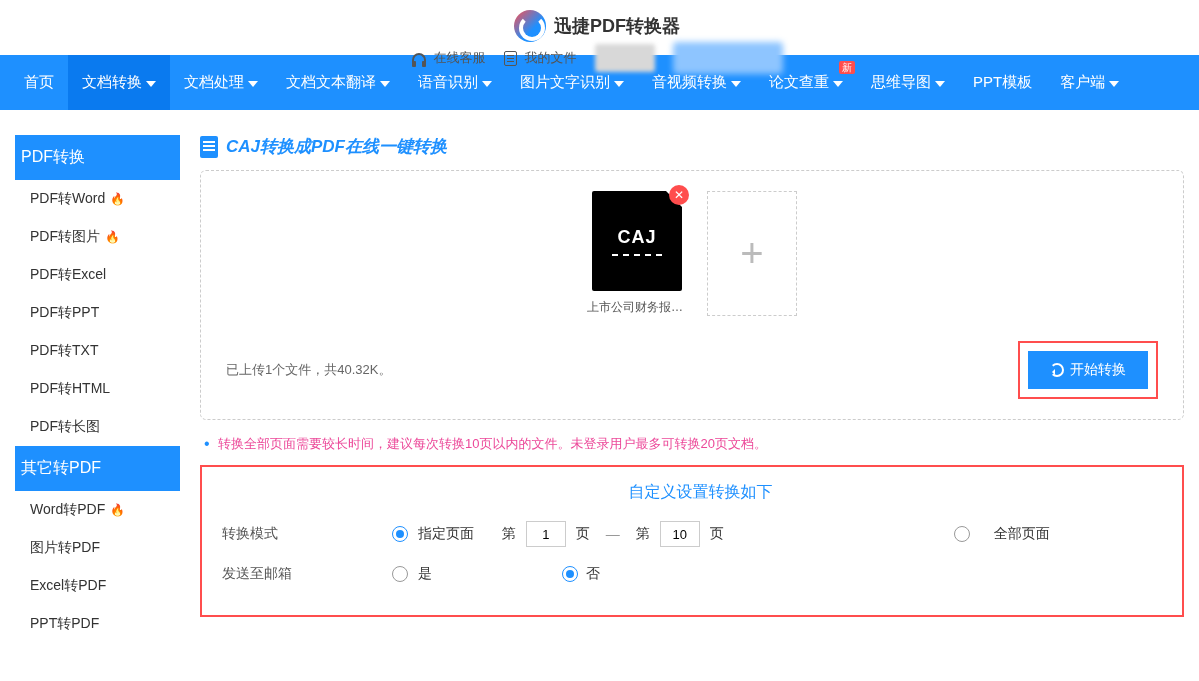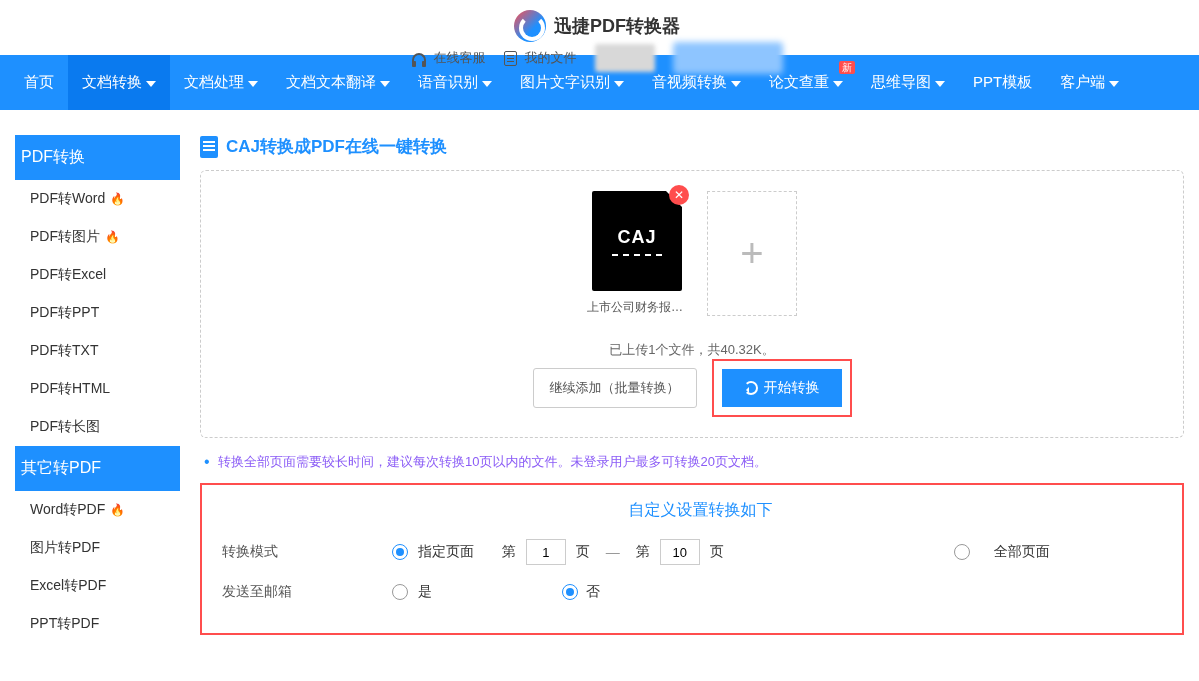--- a/index.html
+++ b/index.html
@@ -20,42 +20,42 @@
 .nav-item.active { background: #0a7aef; }
 .caret-down { width:0; height:0; border-left:5px solid transparent; border-right:5px solid transparent; border-top:6px solid #fff; margin-top:2px; }
 .badge-new { position:absolute; top:6px; right:2px; background:#ff4d4d; color:#fff; font-size:10px; padding:0 3px; border-radius:2px; line-height:13px; }
 
 .container { display: flex; padding: 25px 15px 20px 15px; gap: 20px; }
 .sidebar { width: 165px; flex-shrink:0; }
 .side-head { background: #1e90ff; color: #fff; padding: 12px 6px; font-size: 16px; }
 .side-item { padding: 10px 15px; font-size: 14px; color: #333; cursor: pointer; display:flex; align-items:center; gap:5px; }
 .fire { color: #ff4d4d; font-size:12px; }
 .main { flex: 1; }
-.page-title { display:flex; align-items:center; gap:8px; color:#1e90ff; font-weight:700; font-size:17px; margin-bottom:12px; }
+.page-title { display:flex; align-items:center; gap:8px; color:#1e90ff; font-weight:700; font-size:17px; margin-bottom:12px;font-style:italic; }
 .doc-ico { width:18px; height:22px; background:#1e90ff; border-radius:2px; position:relative; }
 .doc-ico::after{content:"";position:absolute;left:3px;top:5px;width:12px;height:2px;background:#fff;box-shadow:0 4px 0 #fff,0 8px 0 #fff;}
 .upload-box { border:1px dashed #ccc; border-radius:6px; padding: 20px 25px; }
 .files-row { display:flex; justify-content:center; gap:20px; align-items:flex-start; }
 .file-card { width:100px; text-align:center; position:relative; }
 .caj-file { width:90px; height:100px; background:#000000; margin:0 auto; position:relative; border-radius:2px; display:flex; flex-direction:column; justify-content:center; align-items:center; color:#fff; }
 .caj-file::before{content:"";position:absolute;top:0;right:0;border-style:solid;border-width:0 16px 16px 0;border-color:transparent #fff transparent transparent;}
 .caj-txt{font-size:18px;font-weight:700;letter-spacing:1px;}
 .caj-dash{border-top:2px dashed #fff;width:50px;margin-top:6px;}
 .remove-btn { position:absolute; top:-6px; right:-2px; width:20px; height:20px; background:#ff4d4d; color:#fff; border-radius:50%; font-size:12px; line-height:20px; text-align:center; cursor:pointer; }
 .file-name { font-size:12px; color:#555; margin-top:8px; white-space:nowrap; overflow:hidden; text-overflow:ellipsis; }
 .add-card { width:90px; height:125px; border:1px dashed #ccc; display:flex; align-items:center; justify-content:center; color:#bbb; font-size:40px; cursor:pointer; }
-.upload-footer { display:flex; align-items:center; justify-content:space-between; margin-top:25px;flex-direction:column; }
+.upload-footer { display:flex; align-items:center; justify-content:space-between; margin-top:25px; }
 .status-text { color:#666; font-size:13px; }
 .footer-btns { display:flex; align-items:center; gap:15px; }
 .btn-outline { border:1px solid #ccc; padding:10px 16px; border-radius:3px; background:#fff; cursor:pointer; color:#555; font-size:13px; }
 .btn-primary-wrap { border:2px solid #ff4d4d; padding:8px; }
 .btn-primary { background:#1e90ff; color:#fff; padding:10px 22px; border:none; cursor:pointer; font-size:14px; display:flex; align-items:center; gap:6px; }
 .refresh-ico{width:14px;height:14px;border:2px solid #fff;border-left-color:transparent;border-radius:50%;position:relative;}
 .refresh-ico::after{content:"";position:absolute;left:-3px;top:4px;border:3px solid transparent;border-right-color:#fff;}
-.notice { color:#8b5cf6; font-size:13px; margin:15px 0 12px 18px; position:relative; }
+.notice { color:#ec4899; font-size:13px; margin:15px 0 12px 18px; position:relative; }
 .notice::before { content:"•"; position:absolute; left:-14px; color:#1e90ff; font-size:16px; }
 .settings-box { border:2px solid #ff4d4d; padding:15px 3px 20px 20px; }
 .settings-title { text-align:center; color:#1e90ff; font-size:16px; margin-bottom:18px; }
 .setting-row { display:flex; align-items:center; margin-bottom:18px; }
 .setting-row:last-child{margin-bottom:12px;}
 .setting-label { width:170px; color:#555; }
 .radio-grp { display:flex; align-items:center; gap:10px; }
 .radio { width:16px; height:16px; border:1px solid #999; border-radius:50%; display:inline-flex; align-items:center; justify-content:center; cursor:pointer; }
 .radio.checked { border-color:#1e90ff; }
 .radio.checked::after { content:""; width:8px; height:8px; background:#1e90ff; border-radius:50%; }
@@ -198,21 +198,20 @@
             <span class="caj-dash"></span>
           </div>
           <span class="remove-btn">✕</span>
           <div class="file-name">上市公司财务报表...</div>
         </div>
         <div class="add-card">+</div>
       </div>
       <div class="upload-footer">
         <span class="status-text">已上传1个文件，共40.32K。</span>
         <div class="footer-btns">
-          <button class="btn-outline">继续添加（批量转换）</button>
           <div class="btn-primary-wrap">
             <button class="btn-primary">
               <span class="refresh-ico"></span>
               <span>开始转换</span>
             </button>
           </div>
         </div>
       </div>
     </div>
 

